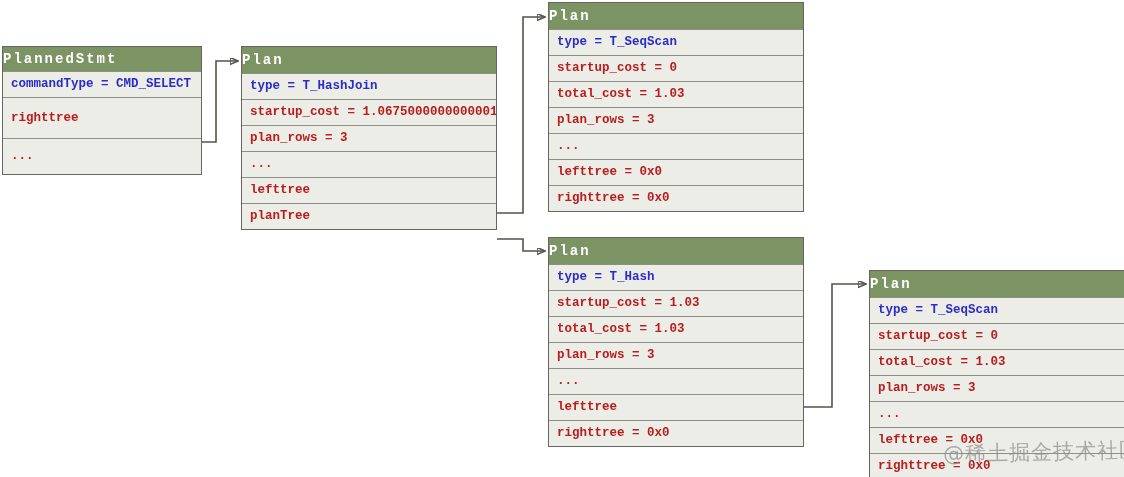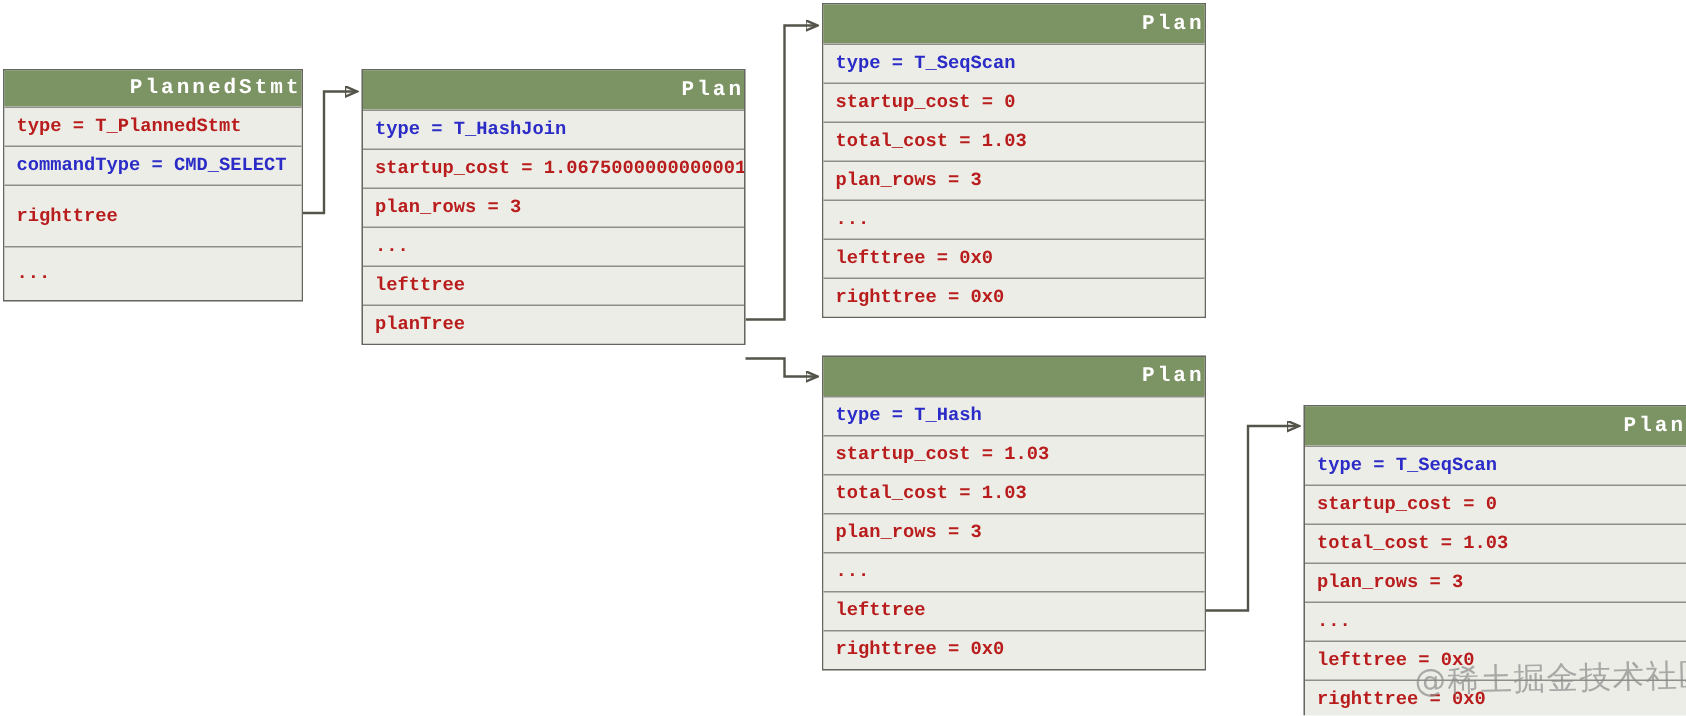--- a/index.html
+++ b/index.html
@@ -14,21 +14,21 @@
     position:absolute;
     border:1px solid #666660;
     box-sizing:border-box;
     background:#ecede6;
   }
   .box-header{
     background:#7c9363;
     color:#ffffff;
     font-weight:bold;
     font-size:14px;
-    text-align:right;
+    text-align:left;
     letter-spacing:2px;
     box-sizing:border-box;
     height:26px;line-height:26px;
     overflow:hidden;
     white-space:nowrap;
   }
   .box-row{
     box-sizing:border-box;
     height:26px;line-height:25px;
     border-top:1px solid #8f8f8a;
@@ -77,21 +77,20 @@
       </marker>
     </defs>
     <path d="M190,142 H216 V61 H237" marker-end="url(#arrow)"></path>
     <path d="M497,213 H523 V17 H544" marker-end="url(#arrow)"></path>
     <path d="M497,239 H523 V251 H544" marker-end="url(#arrow)"></path>
     <path d="M804,407 H832 V284 H865" marker-end="url(#arrow)"></path>
   </svg>
 
   <div class="box b1" style="left:2px;top:46px;width:200px;">
     <div class="box-header" style="border-top:none">PlannedStmt</div>
-    <div class="box-row"><span class="plain">type = T_PlannedStmt</span></div>
     <div class="box-row"><span class="blue">commandType = CMD_SELECT</span></div>
     <div class="box-row r-tall"><span class="plain">righttree</span></div>
     <div class="box-row r-med"><span class="plain">...</span></div>
   </div>
 
   <div class="box" style="left:241px;top:46px;width:256px;">
     <div class="box-header">Plan</div>
     <div class="box-row"><span class="blue">type = T_HashJoin</span></div>
     <div class="box-row"><span class="plain">startup_cost = 1.0675000000000001</span></div>
     <div class="box-row"><span class="plain">plan_rows = 3</span></div>

